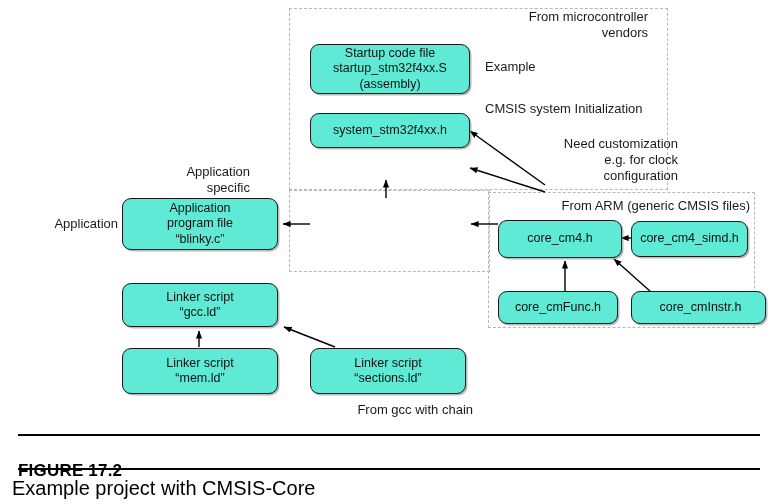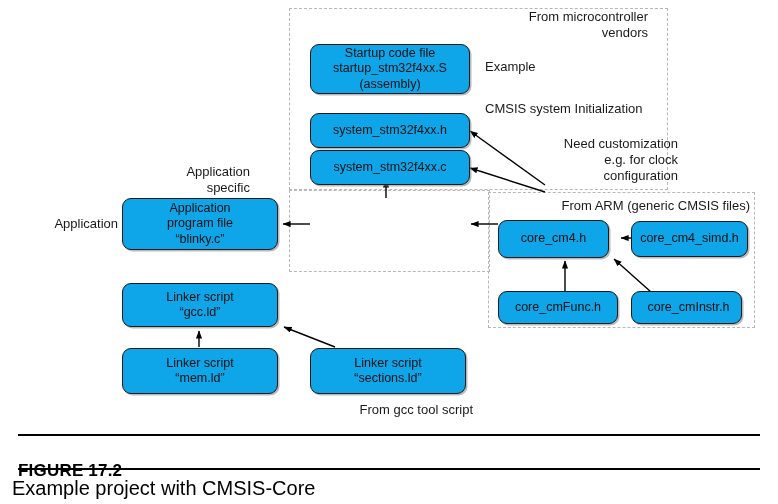--- a/index.html
+++ b/index.html
@@ -19,21 +19,21 @@
     position: absolute;
     border: 1.5px dashed #b7b7b7;
     box-sizing: border-box;
     background: transparent;
   }
   .node {
     position: absolute;
     box-sizing: border-box;
     border: 1.3px solid #1a1a1a;
     border-radius: 9px;
-    background: #0ea5e9;
+    background: #5eead4;
     box-shadow: 1.5px 1.5px 0 rgba(130,130,130,0.55);
     display: flex;
     align-items: center;
     justify-content: center;
     text-align: center;
     font-size: 12.5px;
     color: #111111;
     line-height: 15.5px;
     padding: 2px 4px;
     white-space: pre-line;
@@ -122,50 +122,49 @@
   <div class="label" style="left:494px; top:198px; width:256px;">From ARM (generic CMSIS files)</div>
 
   <div class="label" style="left:485px; top:59px; width:120px; text-align:left;">Example</div>
   <div class="label" style="left:485px; top:101px; width:240px; text-align:left;">CMSIS system Initialization</div>
   <div class="label" style="left:508px; top:136px; width:170px;">Need customization
 e.g. for clock
 configuration</div>
   <div class="label" style="left:22px; top:216px; width:96px;">Application</div>
   <div class="label" style="left:150px; top:164px; width:100px;">Application
 specific</div>
-  <div class="label" style="left:313px; top:402px; width:160px;">From gcc tool script</div>
+  <div class="label" style="left:313px; top:402px; width:160px;">From gcc with chain</div>
 
   <div class="node" style="left:310px; top:44px; width:160px; height:50px;">Startup code file
 startup_stm32f4xx.S
 (assembly)</div>
 
   <div class="node" style="left:310px; top:113px; width:160px; height:35px;">system_stm32f4xx.h</div>
 
-  <div class="node" style="left:310px; top:150px; width:160px; height:35px;">system_stm32f4xx.c</div>
 
 
   <div class="node" style="left:122px; top:198px; width:156px; height:52px;">Application
 program file
 “blinky.c”</div>
 
   <div class="node" style="left:122px; top:283px; width:156px; height:44px;">Linker script
 “gcc.ld”</div>
 
   <div class="node" style="left:122px; top:348px; width:156px; height:46px;">Linker script
 “mem.ld”</div>
 
   <div class="node" style="left:310px; top:348px; width:156px; height:46px;">Linker script
 “sections.ld”</div>
 
-  <div class="node" style="left:498px; top:220px; width:111px; height:38px;">core_cm4.h</div>
+  <div class="node" style="left:498px; top:220px; width:124px; height:38px;">core_cm4.h</div>
 
   <div class="node" style="left:631px; top:221px; width:117px; height:36px;">core_cm4_simd.h</div>
 
   <div class="node" style="left:498px; top:291px; width:120px; height:33px;">core_cmFunc.h</div>
 
-  <div class="node" style="left:631px; top:291px; width:111px; height:33px;padding-left:8px;">core_cmInstr.h</div>
+  <div class="node" style="left:631px; top:291px; width:135px; height:33px;padding-left:8px;">core_cmInstr.h</div>
 
   <div class="caption-rule" style="top:434px;"></div>
   <div class="fig-num" style="top:441px;margin-top:20px;">FIGURE 17.2</div>
   <div class="caption-rule" style="top:468px;"></div>
   <div class="fig-cap" style="top:477px;">Example project with CMSIS-Core</div>
 
 </div>
 
 </body></html>

